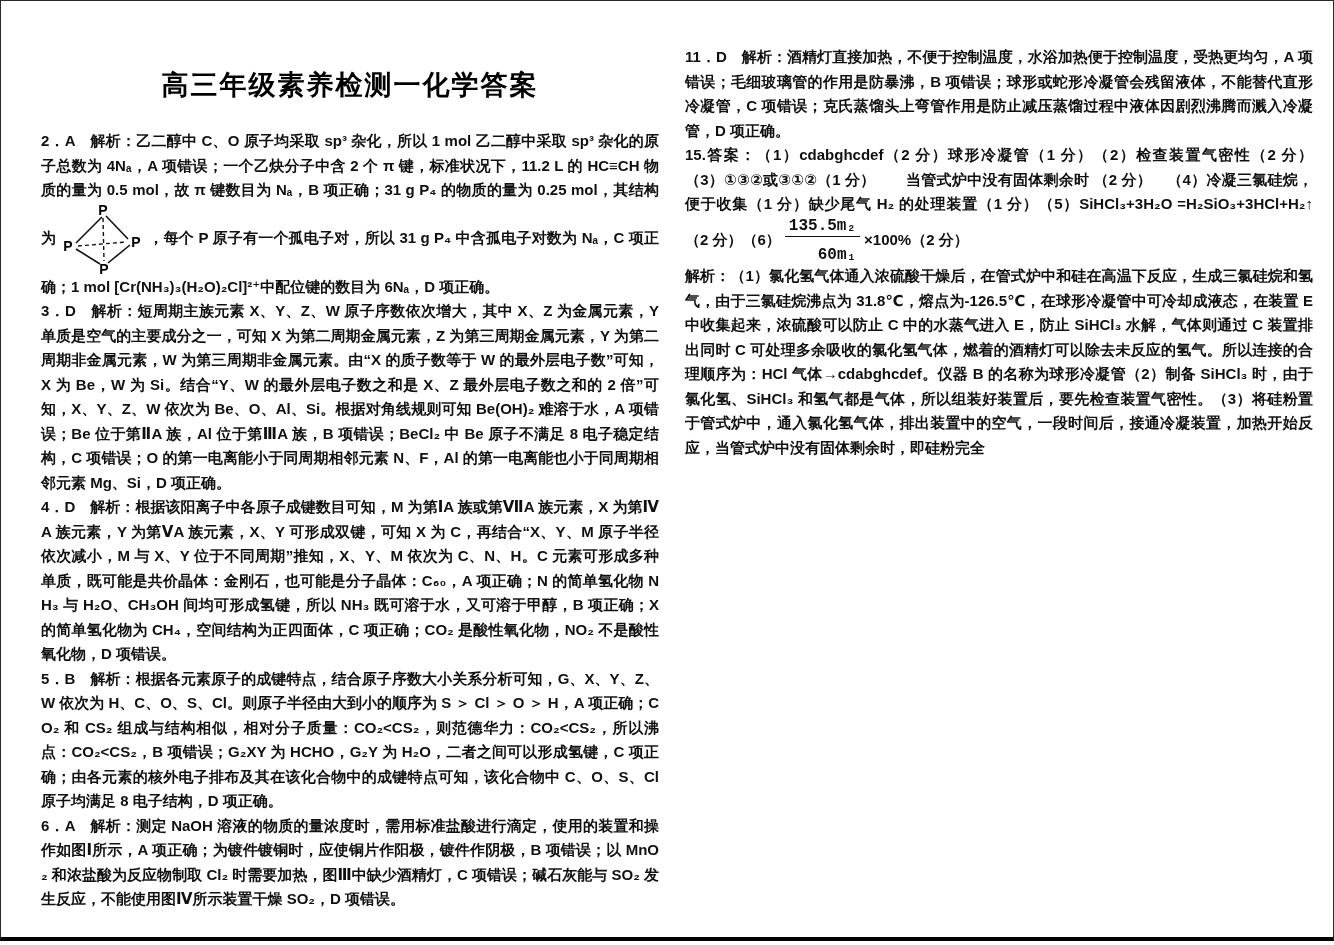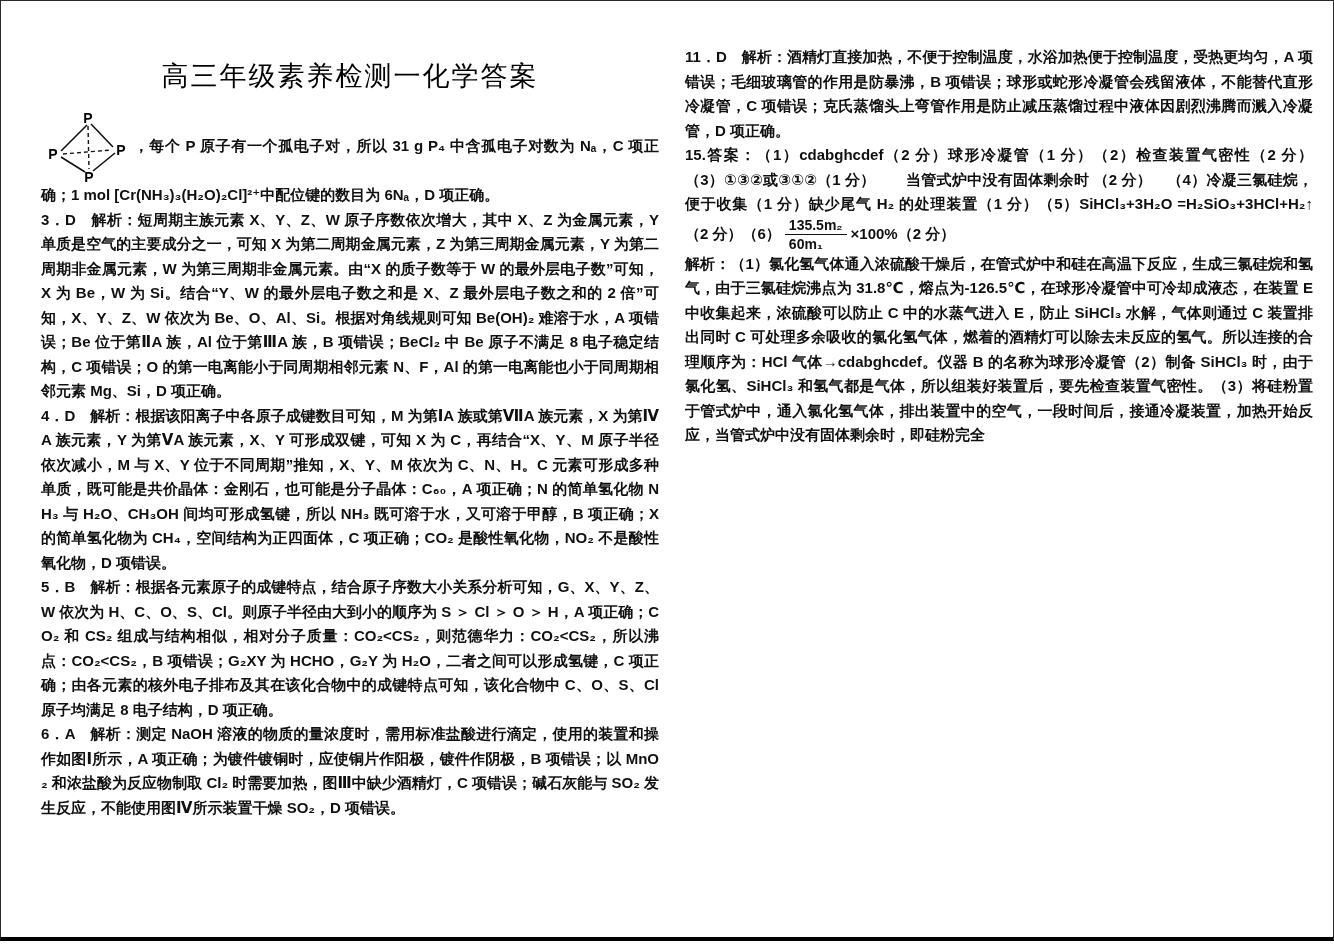--- a/index.html
+++ b/index.html
@@ -10,43 +10,43 @@
     background:#fff; color:#101010;
     border-left:1px solid #2a2a2a; border-right:1px solid #2a2a2a; border-top:1px solid #2a2a2a;
     border-bottom:4px solid #000;
     overflow:hidden;
   }
   .columns { display:flex; }
   .col { box-sizing:border-box; }
   .col-left  { width:618px; margin-left:40px; }
   .col-right { width:628px; margin-left:26px; padding-top:44px; }
   .doc-title {
-    text-align:center; font-size:27px; font-weight:normal; letter-spacing:2px;
-    margin:1px; padding-top:56px; padding-bottom:16px; color:#000;
+    text-align:center; font-size:27px; font-weight:bold; letter-spacing:2px;
+    margin:10px; padding-top:56px; padding-bottom:16px; color:#000;
   }
   .para {
     font-size:15px; line-height:24.5px; font-weight:600;
     text-align:justify; margin:0; word-break:break-all;
   }
   .p4-svg { display:inline-block; vertical-align:middle; margin:0 4px; }
-  .frac { display:inline-block; vertical-align:middle; text-align:left; line-height:1.15; margin:0 4px; font-size:14px; }
+  .frac { display:inline-block; vertical-align:middle; text-align:right; line-height:1.15; margin:0 4px; font-size:16px;font-family:Liberation Mono, monospace; }
   .frac .num { display:block; border-bottom:1.5px solid #111; padding:0 4px 1px; }
-  .frac .den { display:block; padding:1px 4px 0; }
+  .frac .den { display:block; padding:1px 4px 0;margin-top:8px; }
 </style>
 </head>
 <body>
 
 <div class="page">
   <div class="columns">
 
     <div class="col col-left">
       <h1 class="doc-title">高三年级素养检测一化学答案</h1>
 
 
-      <p class="para"><svg class="p4-svg" width="84" height="72" viewBox="0 0 84 72">
+      <p class="para"><span>2．A　解析：乙二醇中 C、O 原子均采取 sp³ 杂化，所以 1 mol 乙二醇中采取 sp³ 杂化的原子总数为 4Nₐ，A 项错误；一个乙炔分子中含 2 个 π 键，标准状况下，11.2 L 的 HC≡CH 物质的量为 0.5 mol，故 π 键数目为 Nₐ，B 项正确；31 g P₄ 的物质的量为 0.25 mol，其结构为</span><svg class="p4-svg" width="84" height="72" viewBox="0 0 84 72">
           <line x1="42" y1="14" x2="16" y2="40" stroke="#111" stroke-width="1.6"></line>
           <line x1="46" y1="13" x2="68" y2="36" stroke="#111" stroke-width="1.6"></line>
           <line x1="16" y1="46" x2="40" y2="61" stroke="#111" stroke-width="1.6"></line>
           <line x1="70" y1="42" x2="48" y2="60" stroke="#111" stroke-width="1.6"></line>
           <line x1="18" y1="43" x2="66" y2="39" stroke="#111" stroke-width="1.4" stroke-dasharray="4,3"></line>
           <line x1="43" y1="15" x2="44" y2="58" stroke="#111" stroke-width="1.4" stroke-dasharray="4,3"></line>
           <text x="43" y="12" font-size="14" font-weight="bold" fill="#000" text-anchor="middle">P</text>
           <text x="8" y="48" font-size="14" font-weight="bold" fill="#000" text-anchor="middle">P</text>
           <text x="76" y="44" font-size="14" font-weight="bold" fill="#000" text-anchor="middle">P</text>
           <text x="44" y="71" font-size="14" font-weight="bold" fill="#000" text-anchor="middle">P</text>

